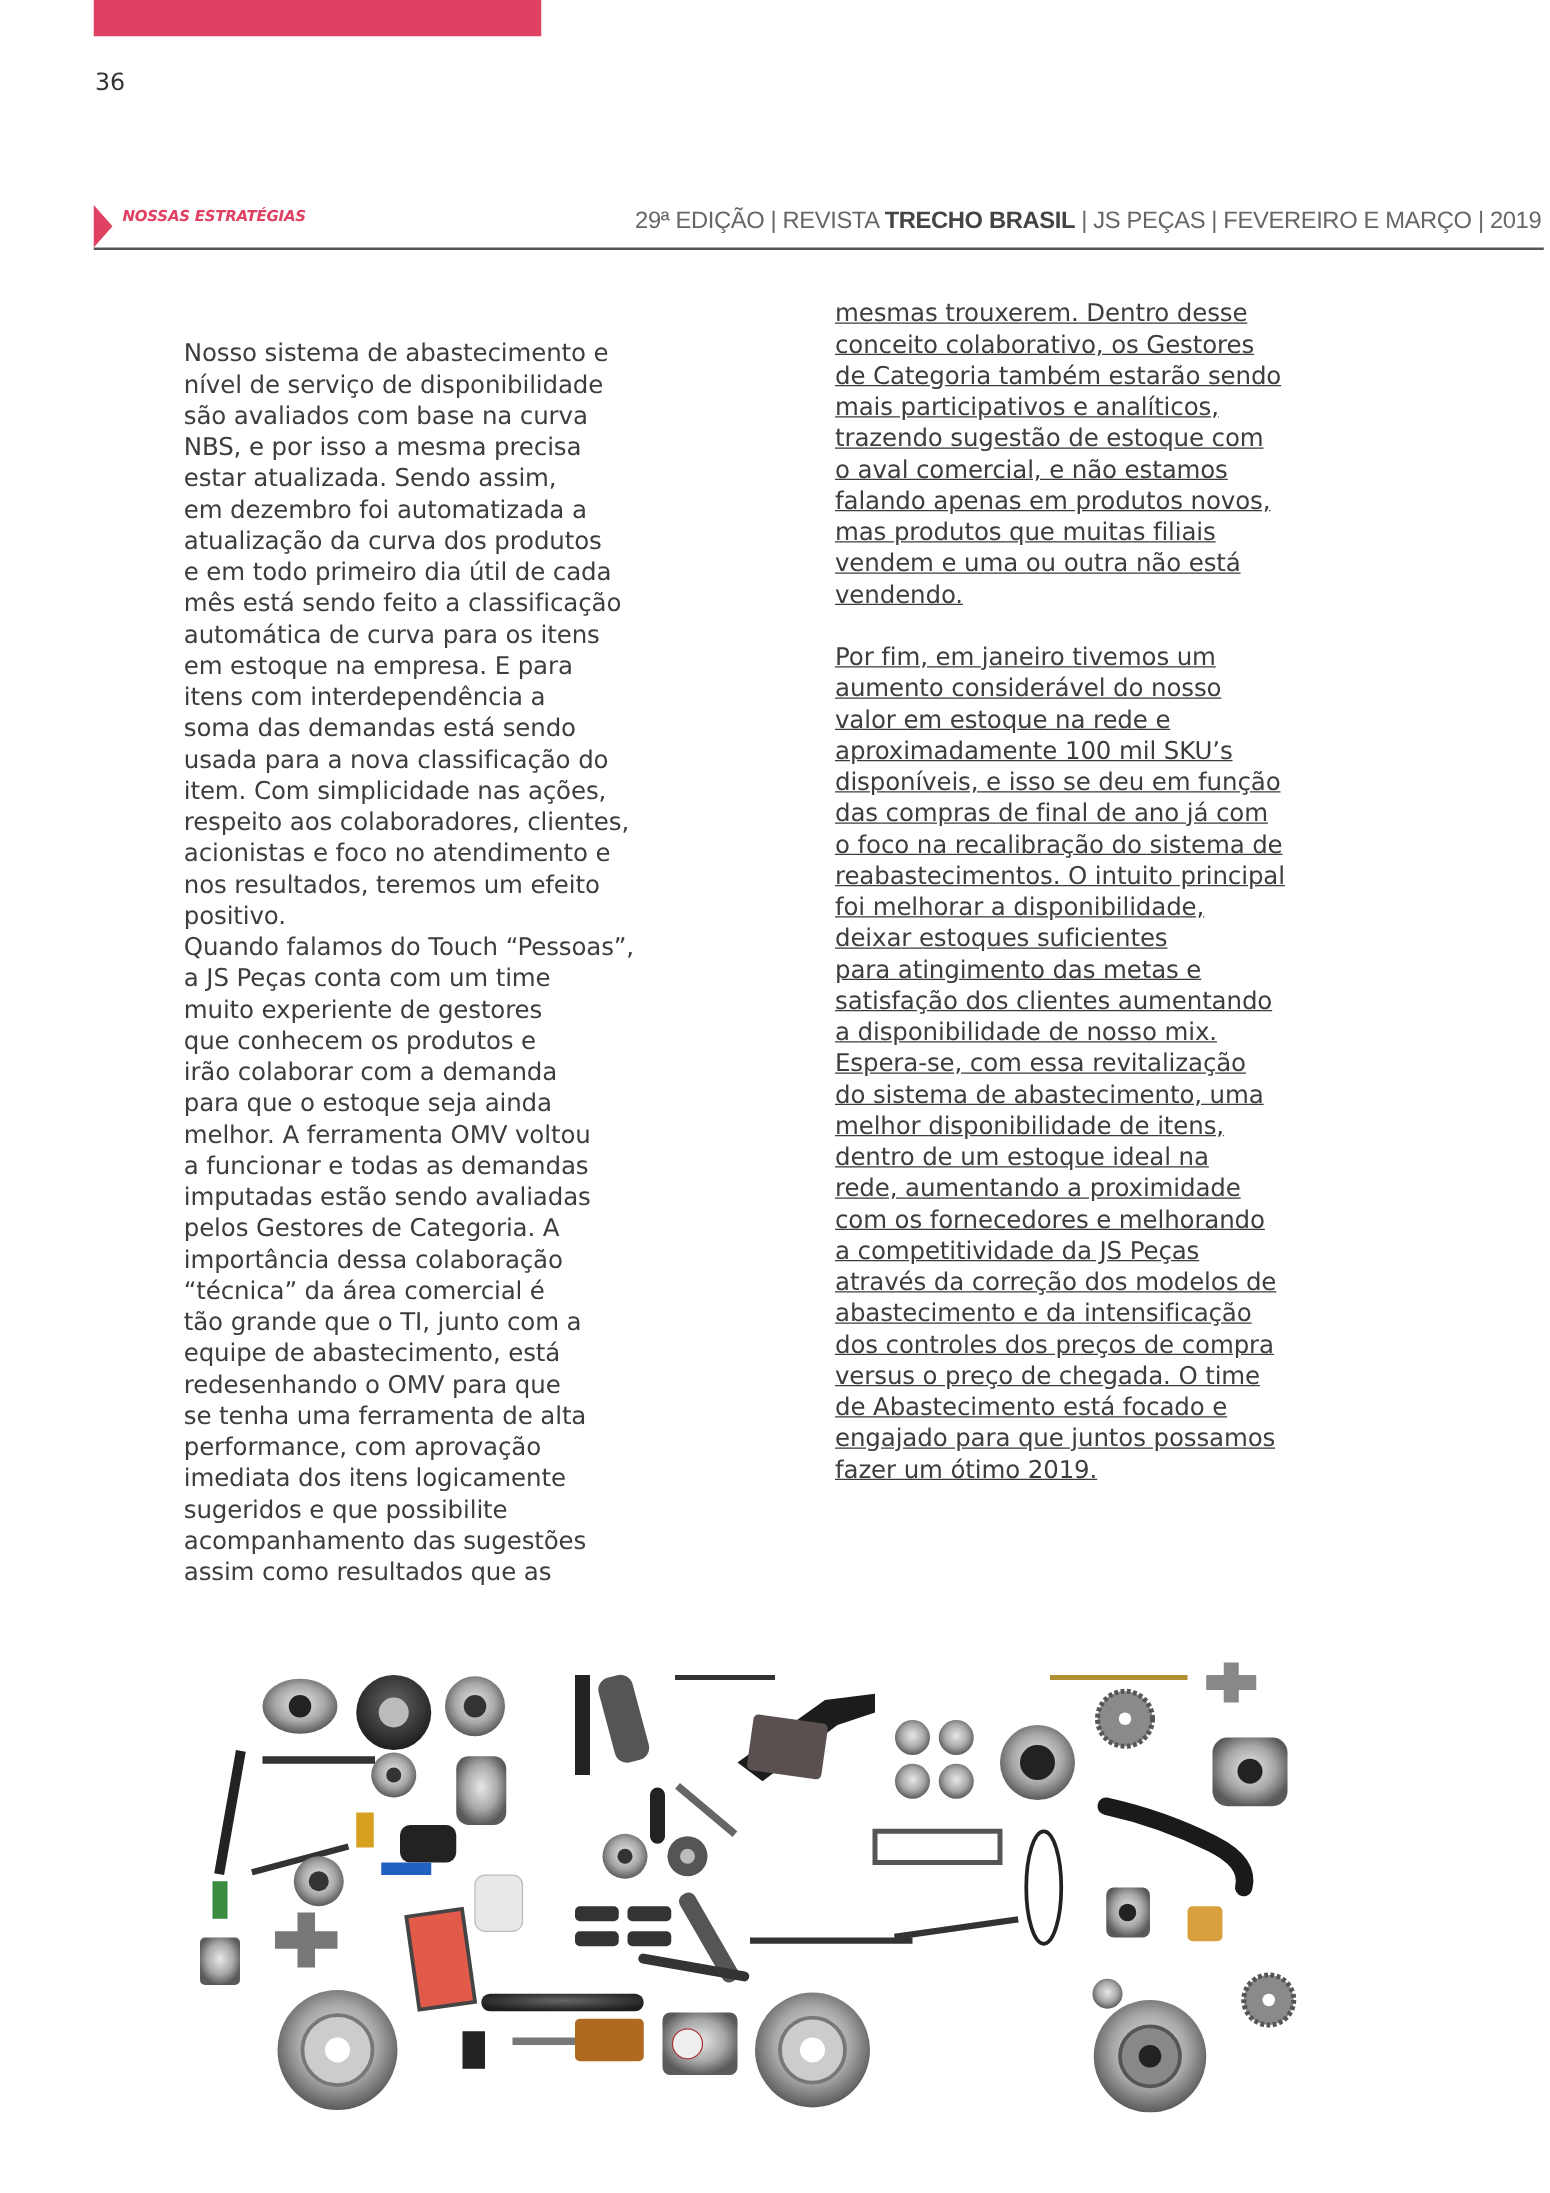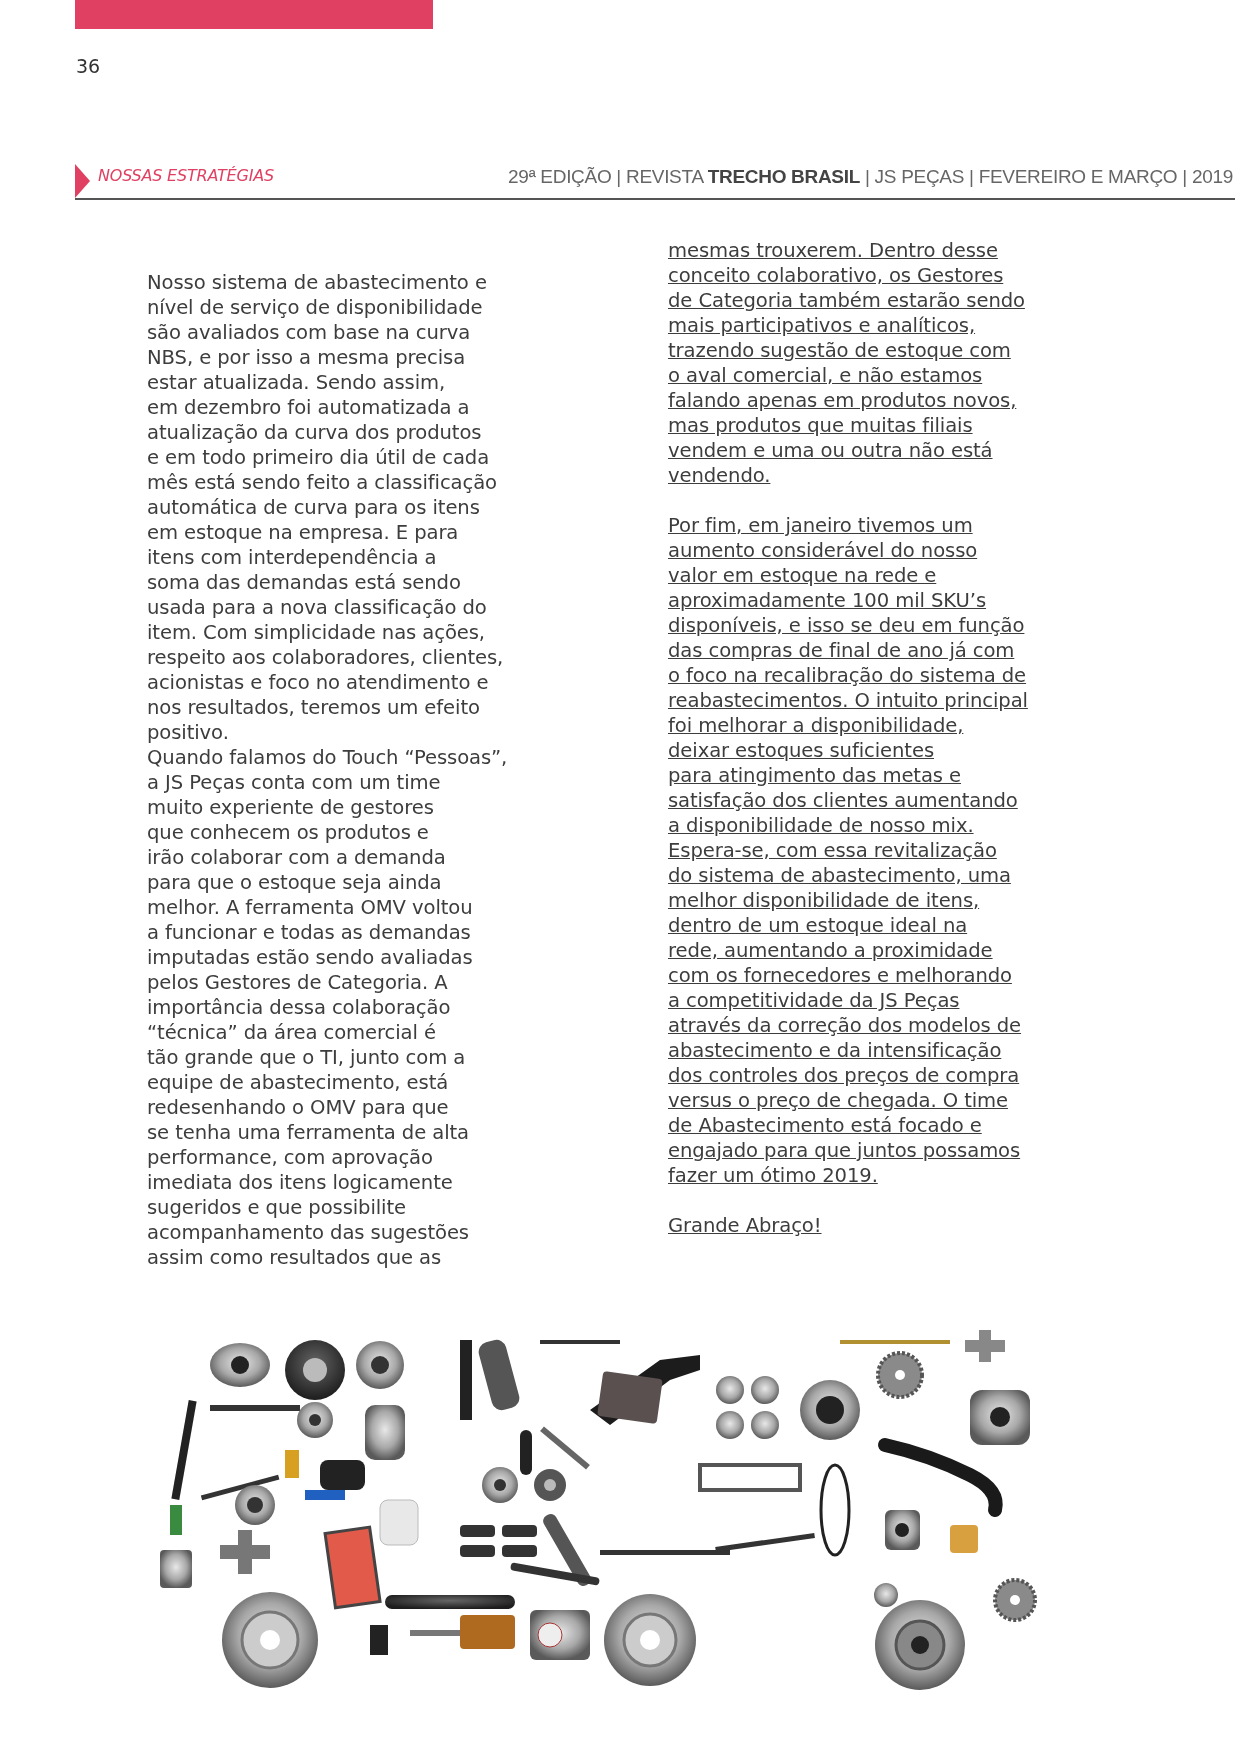--- a/index.html
+++ b/index.html
@@ -4,22 +4,22 @@
 <style>
   html, body { margin: 0; padding: 0; background: #ffffff; }
   body { width: 1240px; height: 1754px; position: relative; overflow: hidden;
          font-family: "DejaVu Sans", sans-serif; color: #3d3d3d; }
   .top-bar { position: absolute; left: 75px; top: 0; width: 358px; height: 29px; background: #e04162; }
   .page-number { position: absolute; left: 76px; top: 55px; font-size: 19px; color: #333; }
   .header { position: absolute; left: 75px; top: 160px; width: 1158px; height: 38px; }
   .header-rule { position: absolute; left: 75px; top: 198px; width: 1160px; height: 2px; background: #555; }
   .section-marker { position: absolute; left: 0; top: 4px; width: 0; height: 0;
         border-top: 17px solid transparent; border-bottom: 17px solid transparent; border-left: 15px solid #e04162; }
-  .section-title { position: absolute; left: 23px; top: 6px; font-size: 16px; font-style: italic;
-        color: #e04162; letter-spacing: -0.2px; }
+  .section-title { position: absolute; left: 23px; top: 6px; font-size: 12px; font-style: italic;
+        color: #e04162; letter-spacing: -0.2px; font-weight: bold; }
   .edition-line { position: absolute; right: 0; top: 6px; font-size: 19px; color: #666;
         font-family: "Liberation Sans", sans-serif; letter-spacing: -0.3px; margin-left: 33px; }
   .edition-line b { color: #444; }
   .column { position: absolute; top: 238px; font-size: 19.6px; line-height: 25px; color: #3d3d3d;
         white-space: pre-line; letter-spacing: -0.1px; }
   .col-left { left: 147px; width: 400px; margin-top: 32px; }
   .col-right { left: 668px; width: 400px; top: 238px; }
   .col-right .para { display: block; text-decoration: underline; }
   .gap { display: block; height: 25px; }
   .parts-image { position: absolute; left: 140px; top: 1310px; width: 920px; height: 380px; }
@@ -106,21 +106,21 @@
 dentro de um estoque ideal na
 rede, aumentando a proximidade
 com os fornecedores e melhorando
 a competitividade da JS Peças
 através da correção dos modelos de
 abastecimento e da intensificação
 dos controles dos preços de compra
 versus o preço de chegada. O time
 de Abastecimento está focado e
 engajado para que juntos possamos
-fazer um ótimo 2019.</span><span class="gap"></span><span class="para">Grande Abraço!</span></div>
+fazer um ótimo 2019.</span><span class="gap"></span></div>
 
 <svg class="parts-image" viewBox="0 0 920 380">
   <defs>
     <radialGradient id="metal" cx="50%" cy="45%" r="55%">
       <stop offset="0%" stop-color="#e8e8e8"></stop>
       <stop offset="60%" stop-color="#a8a8a8"></stop>
       <stop offset="100%" stop-color="#5a5a5a"></stop>
     </radialGradient>
     <radialGradient id="dark" cx="50%" cy="40%" r="60%">
       <stop offset="0%" stop-color="#666"></stop>

